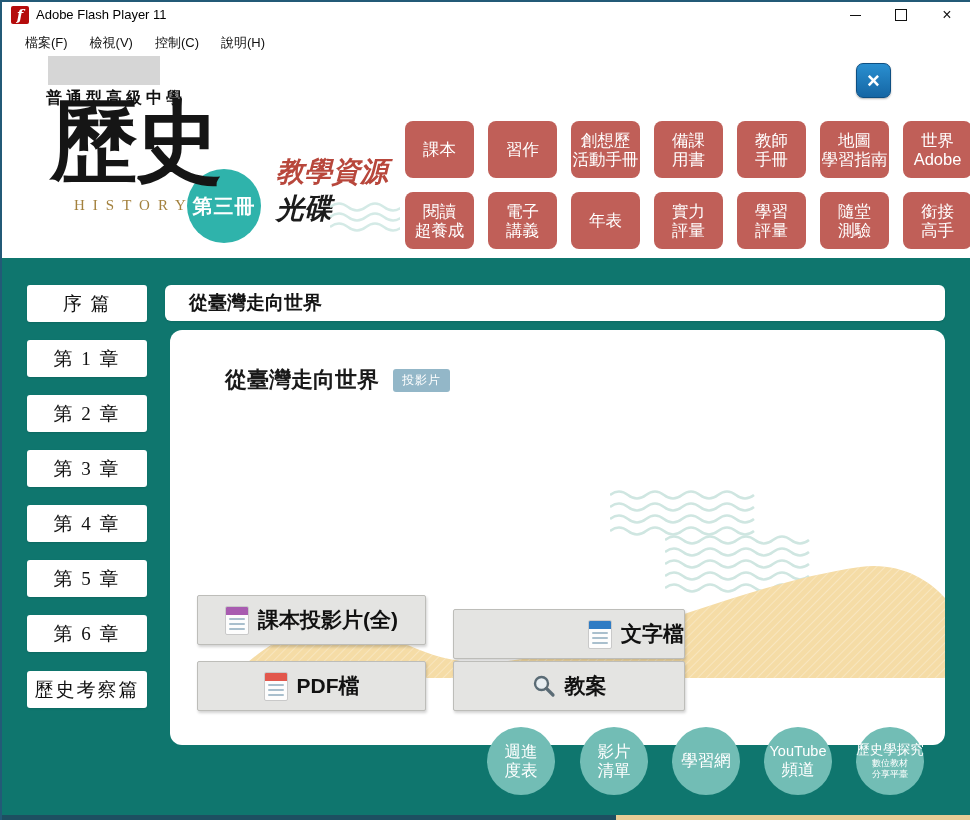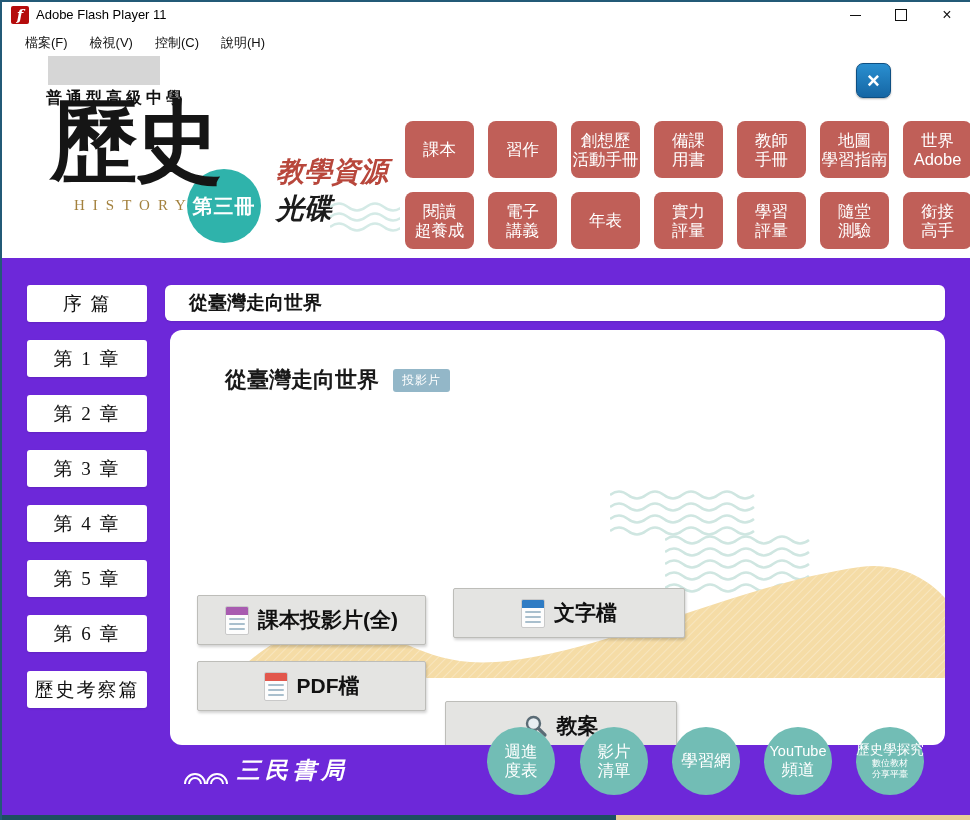--- a/index.html
+++ b/index.html
@@ -39,21 +39,21 @@
     grid-template-columns:repeat(7,69px);grid-auto-rows:57px;column-gap:10.8px;row-gap:11px;gap:14px;}
   .rbtn{background:#c05f58;border-radius:8px;color:#fff;display:flex;flex-direction:column;
     align-items:center;justify-content:center;text-align:center;font-size:16.5px;line-height:1.15;cursor:pointer;}
   .rbtn span:empty{display:none;}
   .app-close{position:absolute;left:856px;top:7px;width:33px;height:33px;border-radius:7px;
     background:linear-gradient(#2a8fd0,#1566a4);border:1px solid #0e4f82;color:#fff;
     display:flex;align-items:center;justify-content:center;font-size:22px;font-weight:bold;line-height:1;cursor:pointer;
     box-shadow:0 1px 2px rgba(0,0,0,.3);}
 
   
-  .stage-main{position:absolute;left:0;top:258px;width:970px;height:562px;background:#6d28d9;}
+  .stage-main{position:absolute;left:0;top:258px;width:970px;height:562px;background:#0f766e;}
   .side-item{position:absolute;left:27px;width:120px;height:37px;background:#fff;border-radius:3px;
     box-shadow:0 1px 2px rgba(0,0,0,.12);display:flex;align-items:center;justify-content:center;
     font-family:"Liberation Serif",serif;font-size:19px;color:#111;letter-spacing:2px;cursor:pointer;}
   .hdr-bar{position:absolute;left:165px;top:27px;width:780px;height:36px;background:#fff;border-radius:6px;
     box-shadow:0 1px 2px rgba(0,0,0,.10);display:flex;align-items:center;padding-left:24px;box-sizing:border-box;
     font-size:19px;font-weight:bold;color:#141414;}
   .panel{position:absolute;left:170px;top:72px;width:775px;height:415px;background:#fff;border-radius:12px;overflow:hidden;}
   .content-head{position:absolute;left:55px;top:35px;display:flex;align-items:center;gap:14px;}
   .content-title{font-size:22px;font-weight:600;color:#1a1a1a;}
   .tag{background:#93b7c8;color:#fff;font-size:12px;padding:3px 9px;border-radius:3px;letter-spacing:1px;}
@@ -232,39 +232,39 @@
 
     <div class="gbtn" style="left:27px;top:265px;width:227px;">
       <span class="file-icon">
           <span class="fi-band fi-ppt"></span>
           <span class="fi-line"></span>
           <span class="fi-line"></span>
           <span class="fi-line"></span>
         </span>
       <span class="gbtn-label">課本投影片(全)</span>
     </div>
-    <div class="gbtn" style="left:283px;top:258px;width:230px;">
+    <div class="gbtn" style="left:283px;top:279px;width:230px;justify-content:flex-end;">
       <span class="file-icon">
           <span class="fi-band fi-doc"></span>
           <span class="fi-line"></span>
           <span class="fi-line"></span>
           <span class="fi-line"></span>
         </span>
       <span class="gbtn-label">文字檔</span>
     </div>
     <div class="gbtn" style="left:27px;top:331px;width:227px;">
       <span class="file-icon">
           <span class="fi-band fi-pdf"></span>
           <span class="fi-line"></span>
           <span class="fi-line"></span>
           <span class="fi-line"></span>
         </span>
       <span class="gbtn-label">PDF檔</span>
     </div>
-    <div class="gbtn" style="left:275px;top:331px;width:230px;margin-top:40px;">
+    <div class="gbtn" style="left:283px;top:331px;width:230px;">
       <svg width="24" height="24" viewBox="0 0 24 24">
         <circle cx="9.5" cy="9.5" r="6.5" fill="#e8eef2" stroke="#5a6b75" stroke-width="2.4"></circle>
         <line x1="14.5" y1="14.5" x2="21" y2="21" stroke="#5a6b75" stroke-width="3.2" stroke-linecap="round"></line>
       </svg>
       <span class="gbtn-label">教案</span>
     </div>
   </div>
 
   <div class="circle" style="left:487px">
     <span>週進</span>
@@ -280,30 +280,19 @@
   <div class="circle" style="left:764px">
     <span class="circle-youtube">YouTube</span>
       <span>頻道</span>
   </div>
   <div class="circle" style="left:856px">
     <span class="small-main">歷史學探究</span>
     <span class="sub">數位教材</span>
     <span class="sub">分享平臺</span>
   </div>
 
-  <div class="publisher">
-    <svg width="46" height="22" viewBox="0 0 46 22">
-      <g stroke="#ffffff" stroke-width="2" fill="none">
-        <path d="M2,20 A10,10 0 0 1 22,20"></path>
-        <path d="M6,20 A6,6 0 0 1 18,20"></path>
-        <path d="M24,20 A10,10 0 0 1 44,20"></path>
-        <path d="M28,20 A6,6 0 0 1 40,20"></path>
-      </g>
-    </svg>
-    <span class="publisher-name">三民書局</span>
-  </div>
 
   <div class="edge-dark"></div>
   <div class="strip-dark"></div>
   <div class="strip-tan"></div>
 </div>
 
 <div class="win-border"></div>
 
 </body></html>

